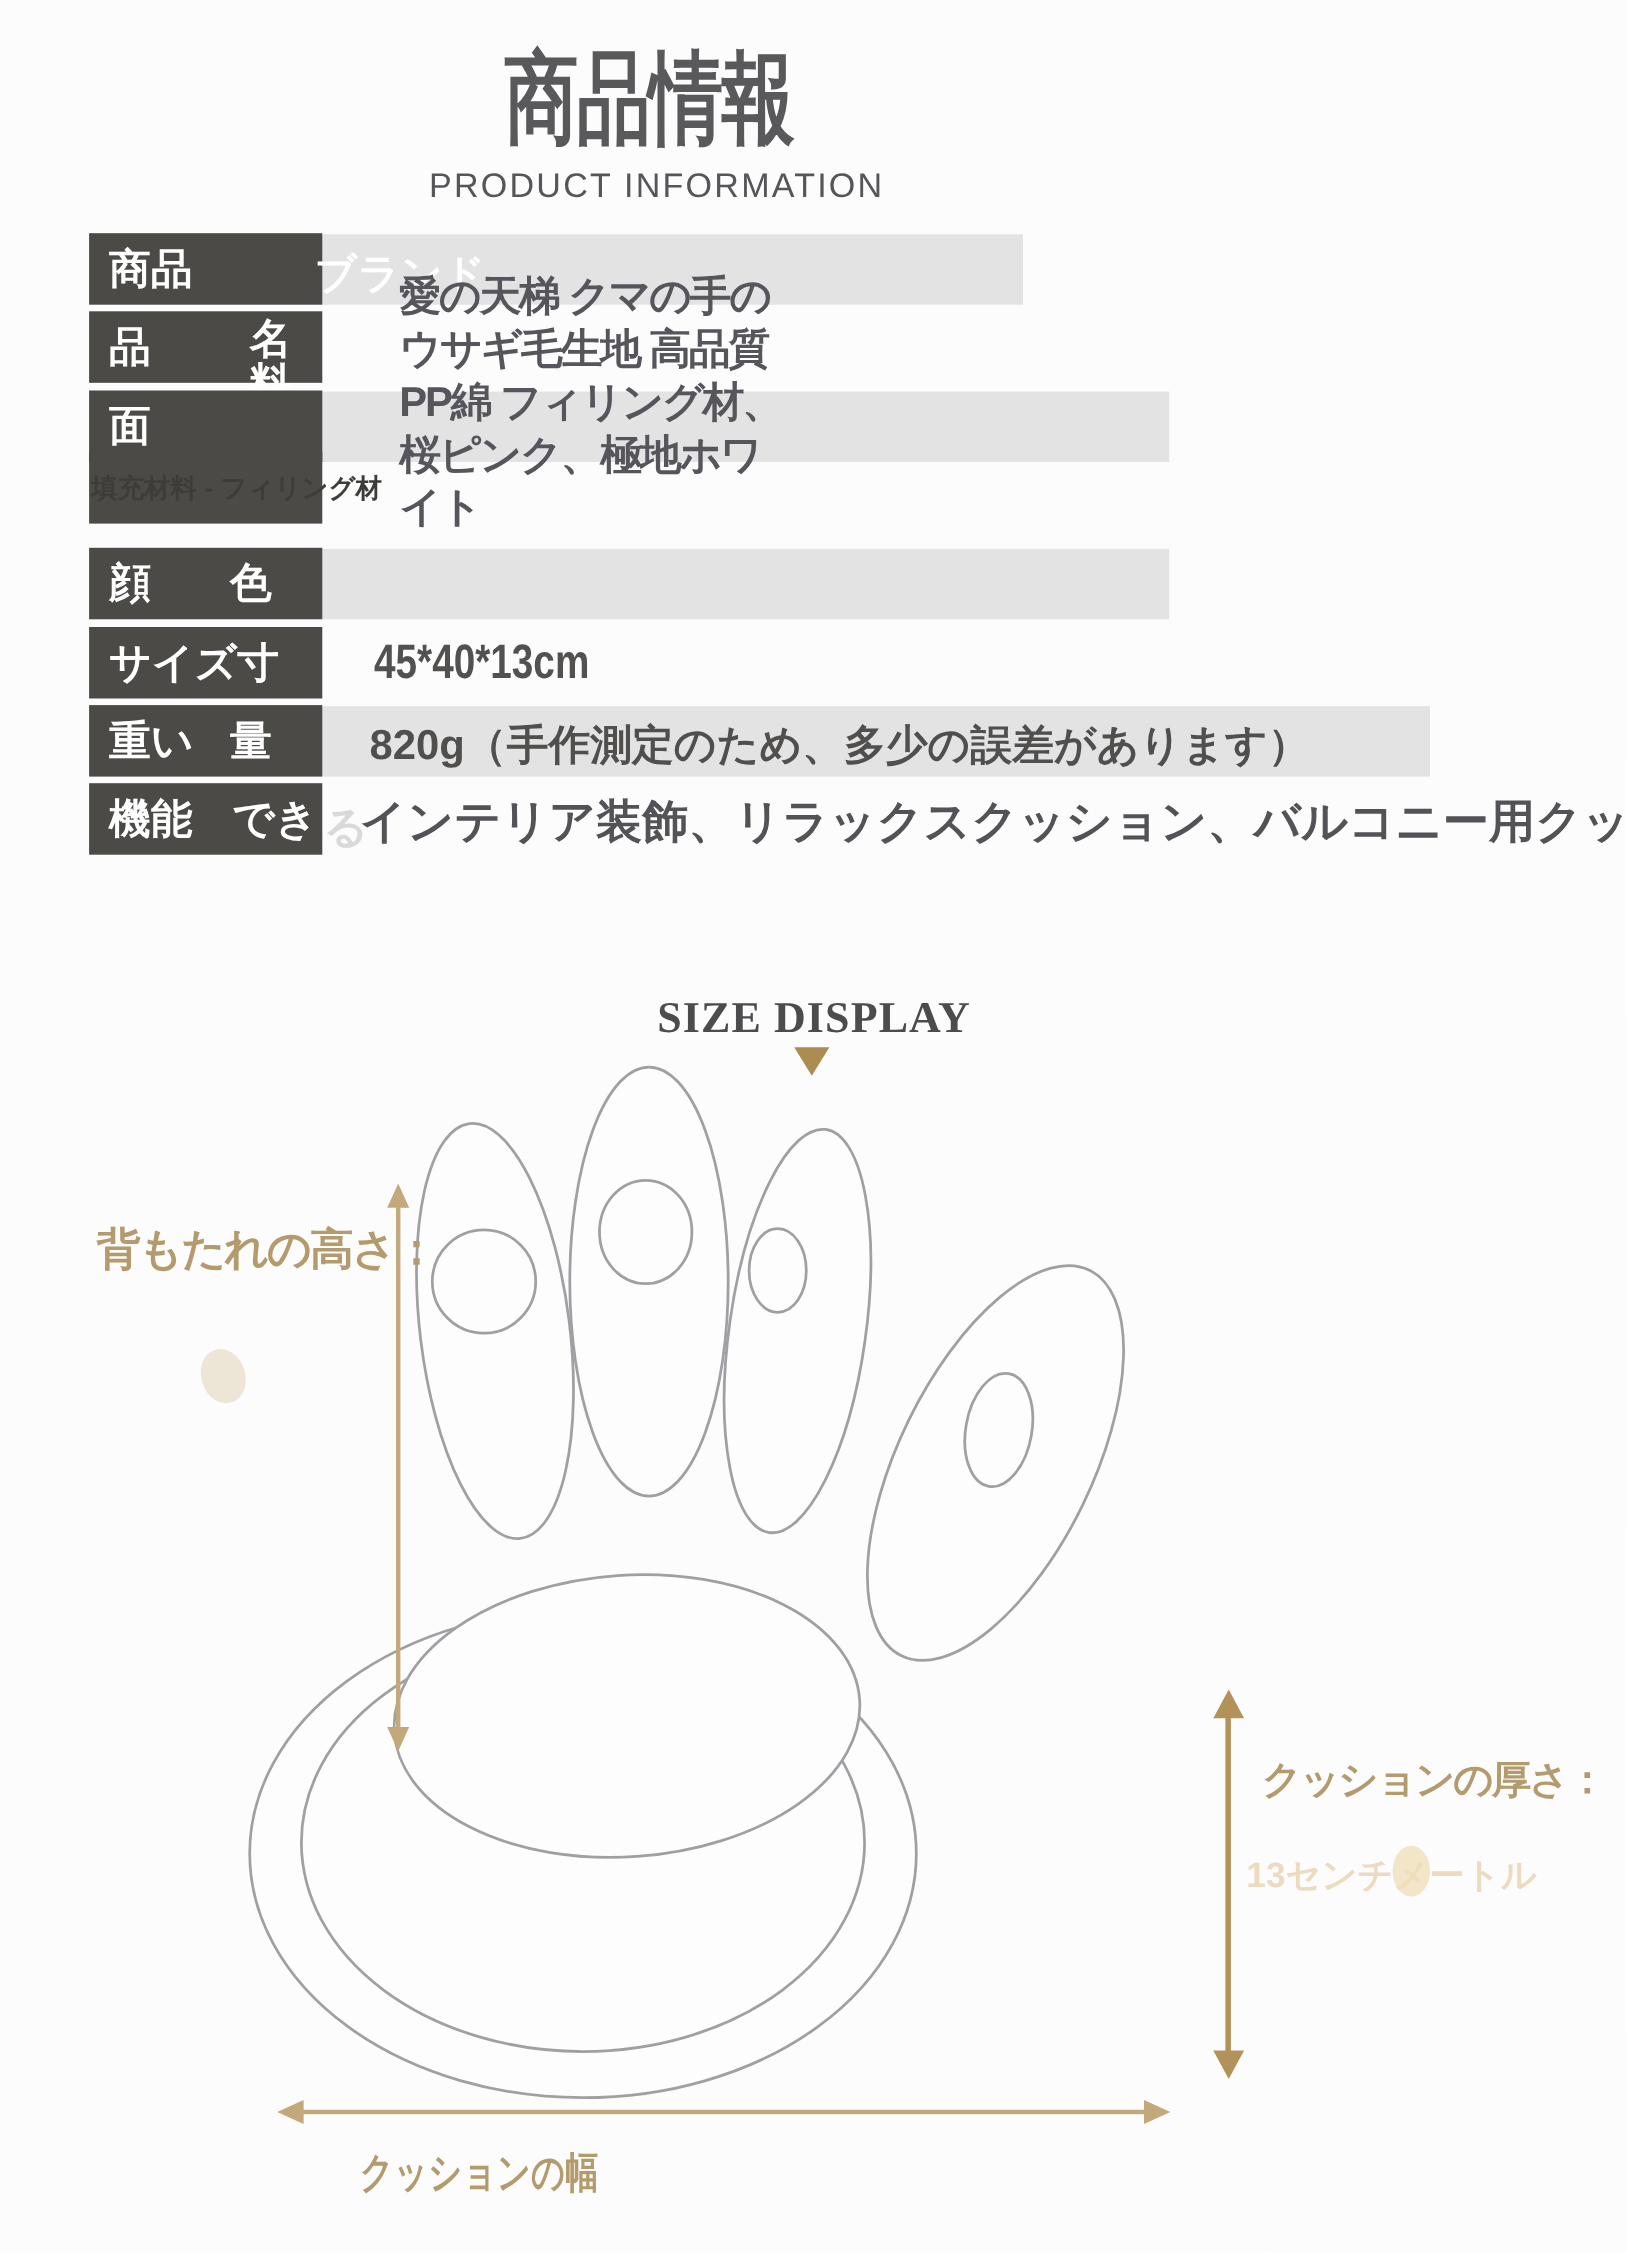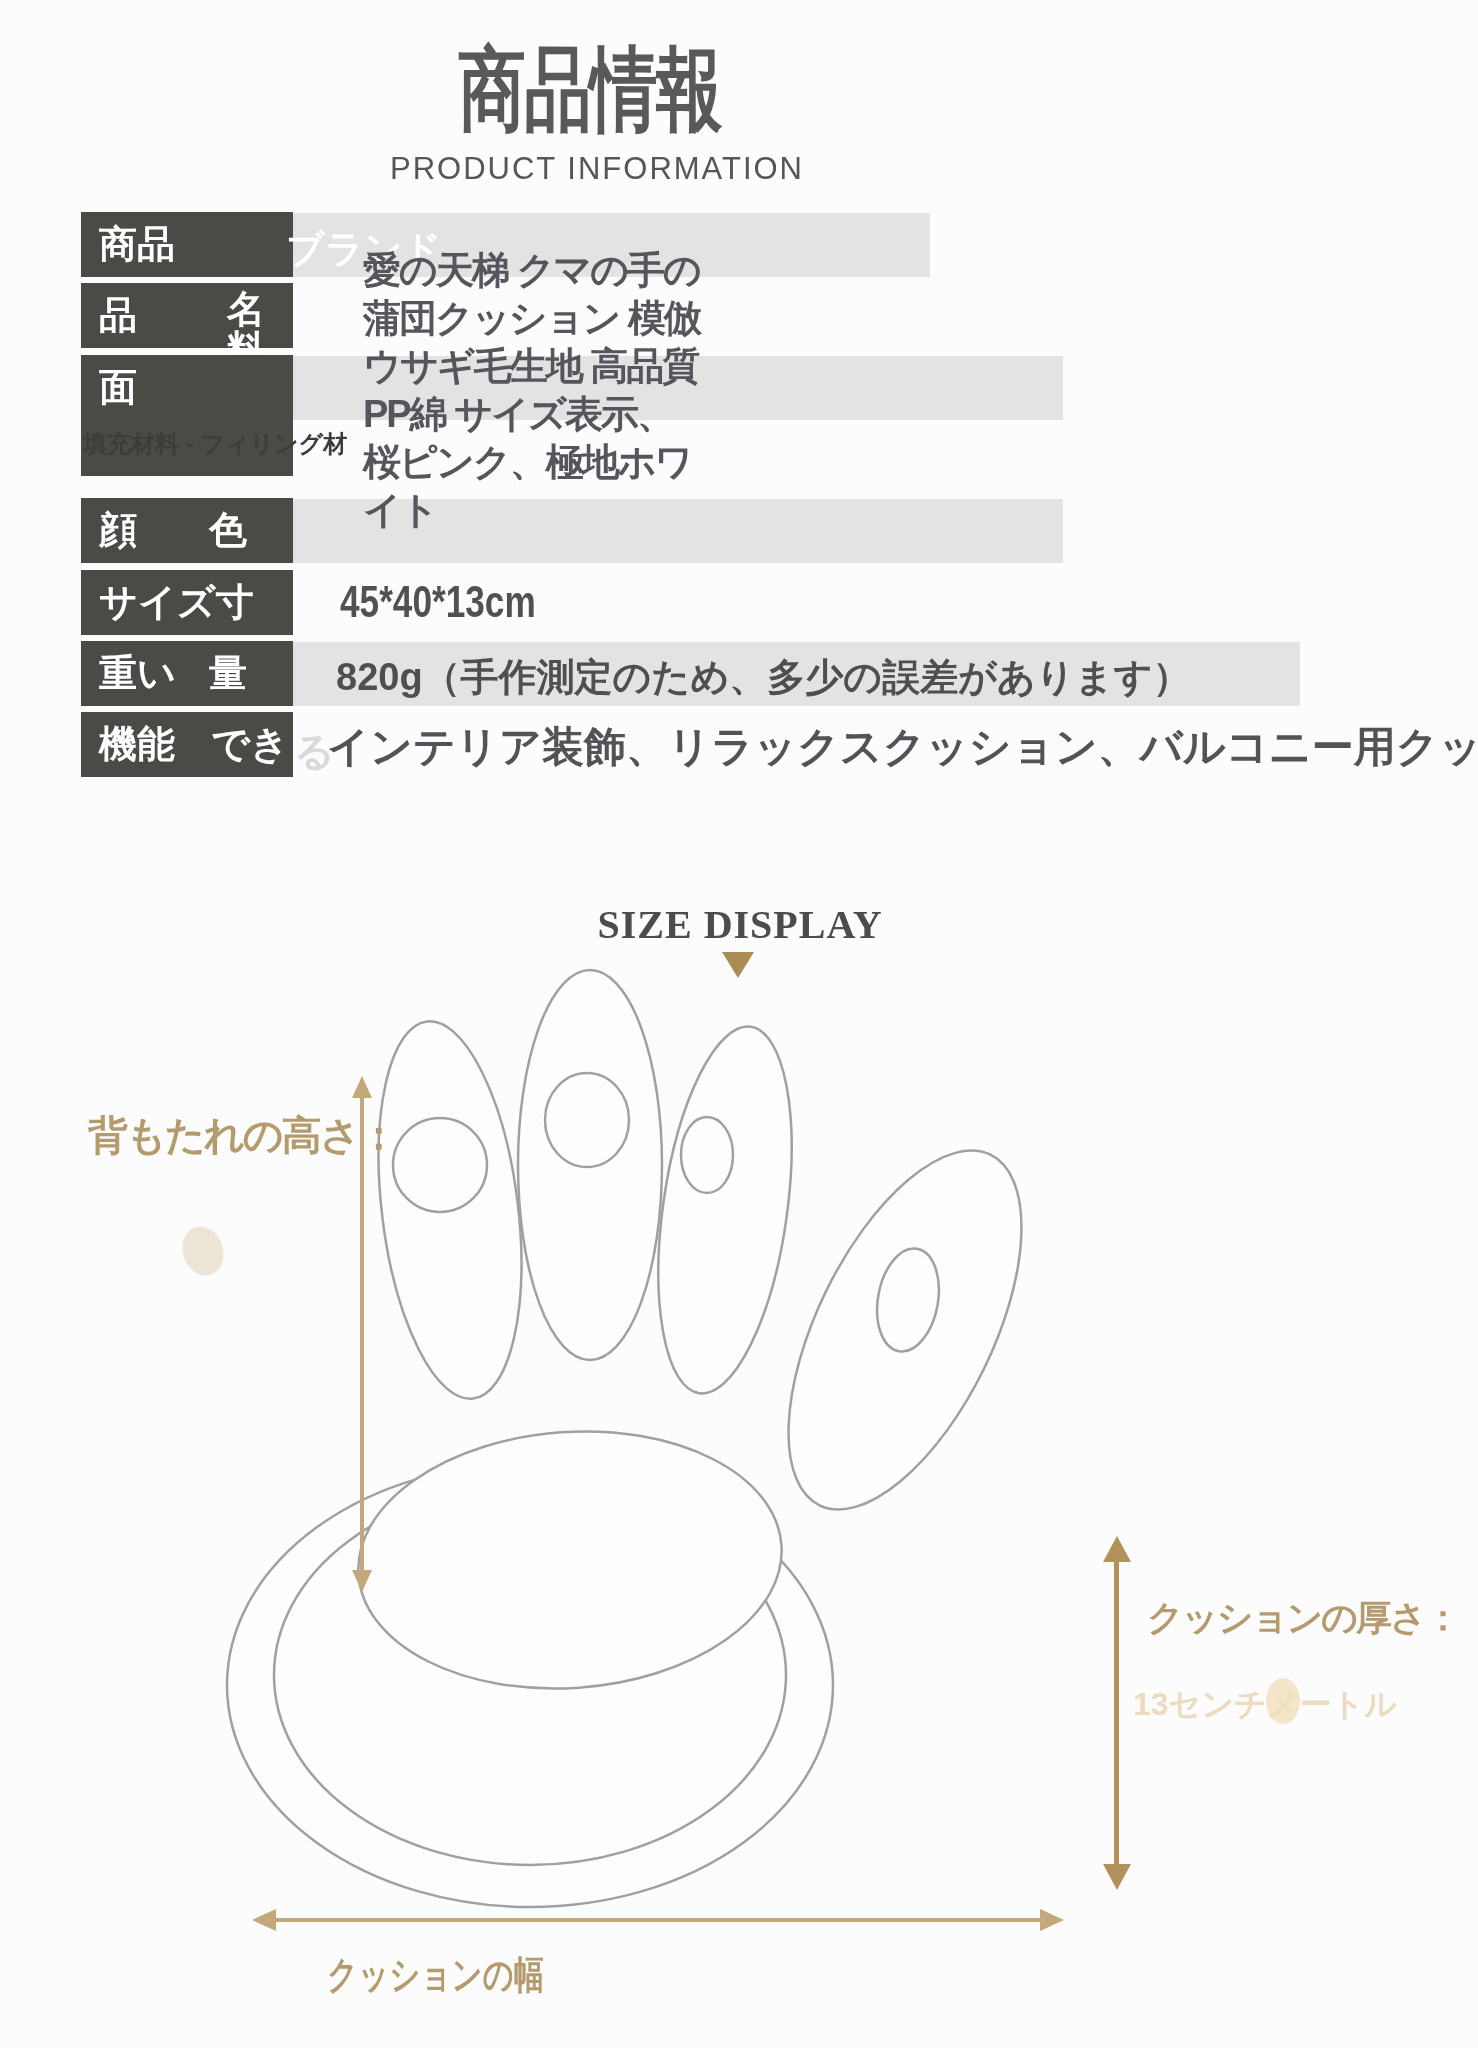--- a/index.html
+++ b/index.html
@@ -129,23 +129,22 @@
     <span class="lbl">量</span>
   </div>
   <div class="cell" style="top:712px;padding-right:4px;">
     <span class="lbl">機能</span>
     <span class="lbl">でき</span>
   </div>
   <div class="ghost-ru">る</div>
 
   <div class="desc">
     <div>愛の天梯 クマの手の</div>
-    <div>蒲団クッション 模倣</div>
     <div>ウサギ毛生地 高品質</div>
-    <div>PP綿 サイズ表示、</div>
+    <div>PP綿 フィリング材、</div>
     <div>桜ピンク、極地ホワ</div>
     <div>イト</div>
   </div>
   <div class="val-size">45*40*13cm</div>
   <div class="val-weight">820g（手作測定のため、多少の誤差があります）</div>
   <div class="val-func">インテリア装飾、リラックスクッション、バルコニー用クッ</div>
 
   <div class="size-display">SIZE DISPLAY</div>
   <div class="tri-down"></div>
 

